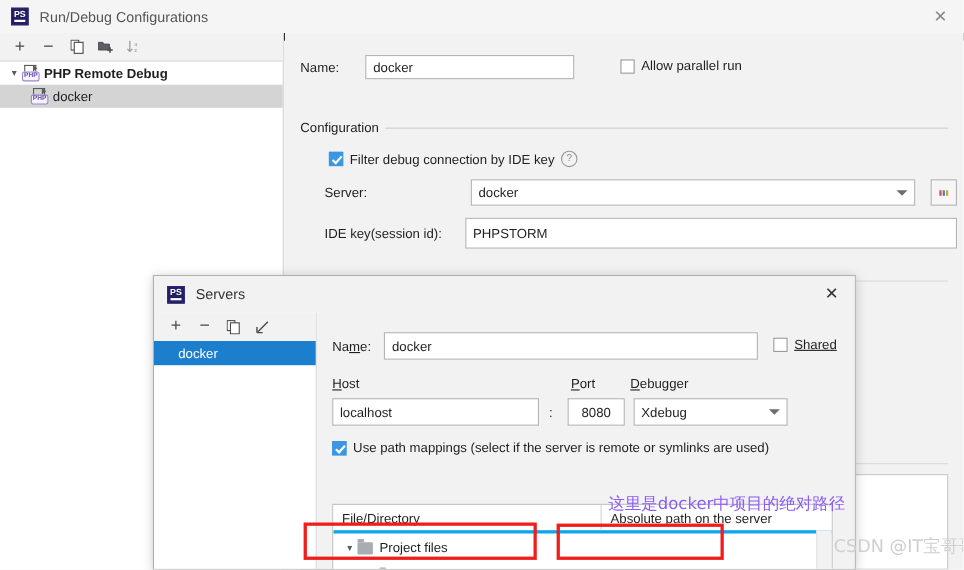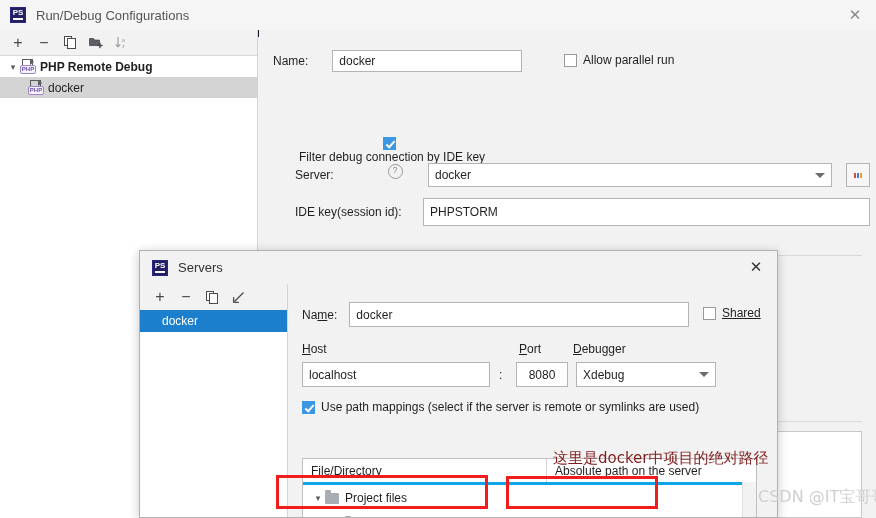--- a/index.html
+++ b/index.html
@@ -272,21 +272,21 @@
   .scroll-track {
     position: absolute; right: 0; top: 23px; width: 13px; bottom: 0;
     background: #f2f2f2; border-left: 1px solid #e2e2e2;
   }
   .red-box {
     position: absolute; border: 3px solid #f01d1d; box-sizing: border-box;
     pointer-events: none;
   }
   .annot {
     position: absolute;
-    color: #7f1d1d; font-size: 15px;
+    color: #8b5cf6; font-size: 15px;
     font-family: "DejaVu Sans", "Liberation Sans", sans-serif;
     white-space: nowrap;
   }
   .watermark {
     position: absolute;
     color: #cfcfcf; font-size: 16px;
     font-family: "DejaVu Sans", "Liberation Sans", sans-serif;
     white-space: nowrap;
   }
   .bg-sep { position: absolute; height: 1px; background: #d9d9d9; }
@@ -356,22 +356,26 @@
       <span class="flbl">Name:</span>
       <span class="tfield" style="width:190px; margin-left:24px;">docker</span>
     </div>
 
     <div class="field-row" style="left:305px; top:23px;">
       <span class="cb"></span>
       <span class="flbl">Allow parallel run</span>
     </div>
 
 
-
-    <div class="field-row" style="left:40px; top:107px;flex-direction:column;">
+    <div class="sep-title" style="left:14px; top:79px; width:589px;">
+      <span>Configuration</span>
+      <span class="sep-line" style="flex:1;"></span>
+    </div>
+
+    <div class="field-row" style="left:40px; top:107px;">
       <span class="cb checked"></span>
       <span class="flbl">Filter debug connection by IDE key</span>
       <span class="help-icon">?</span>
     </div>
 
     <div class="field-row" style="left:36px; top:133px; width:575px;justify-content:space-between;">
       <span class="flbl" style="width:128px;">Server:</span>
       <span class="combo" style="width:404px;">
         <span>docker</span>
         <span class="caret"></span>

